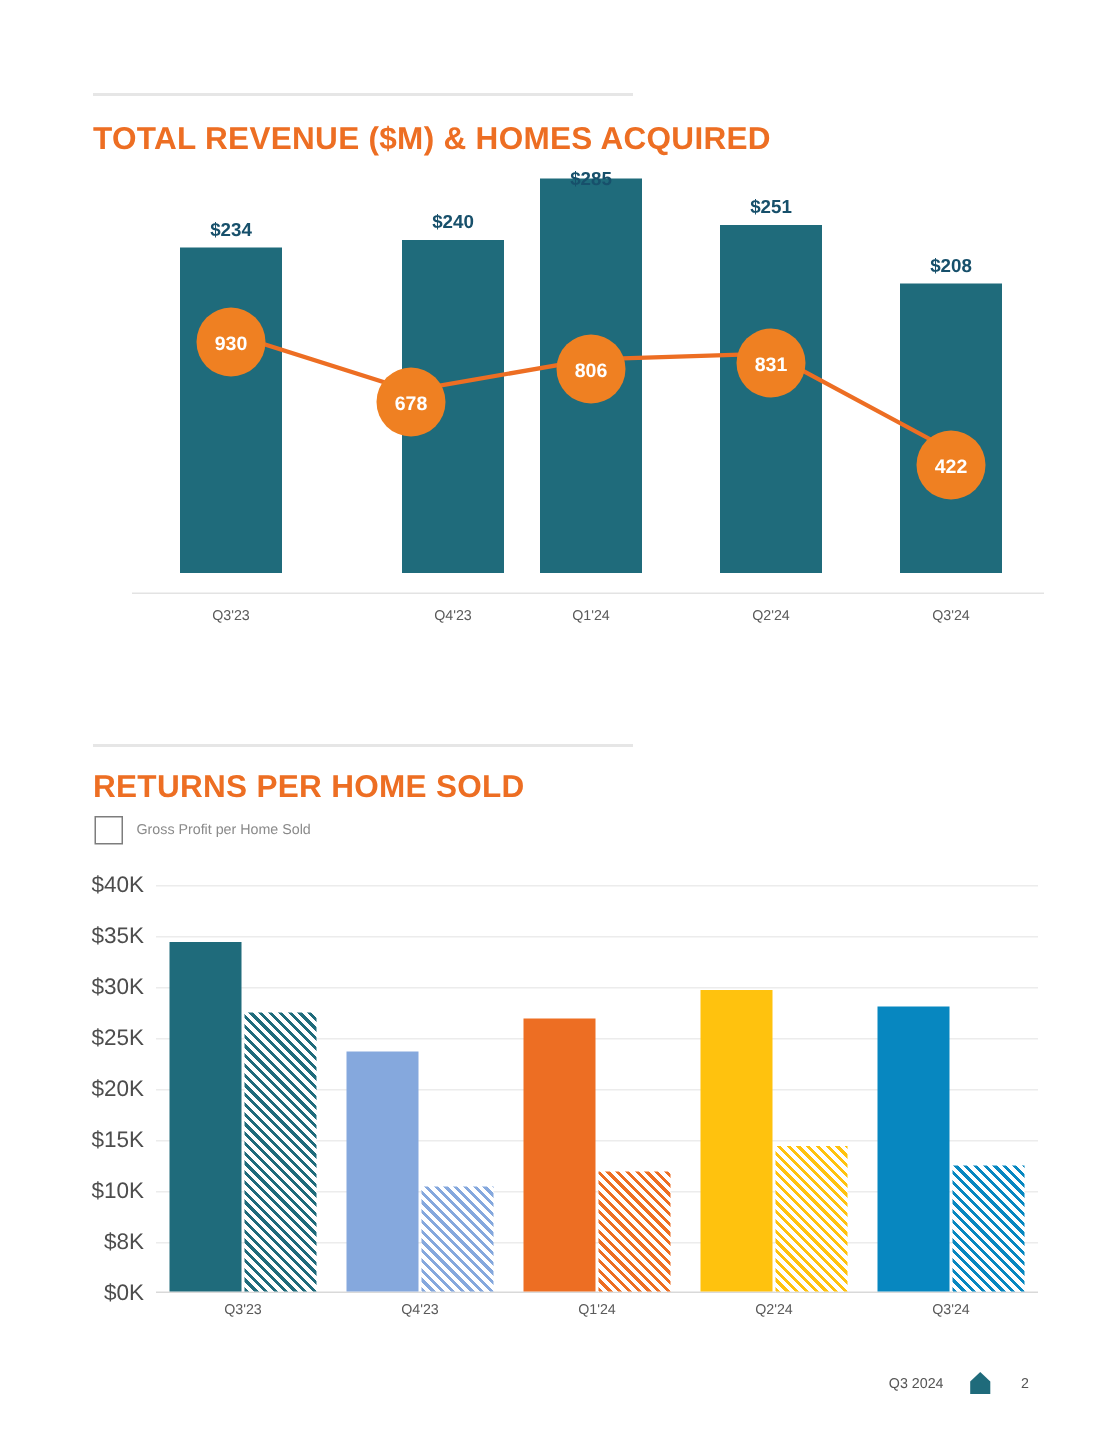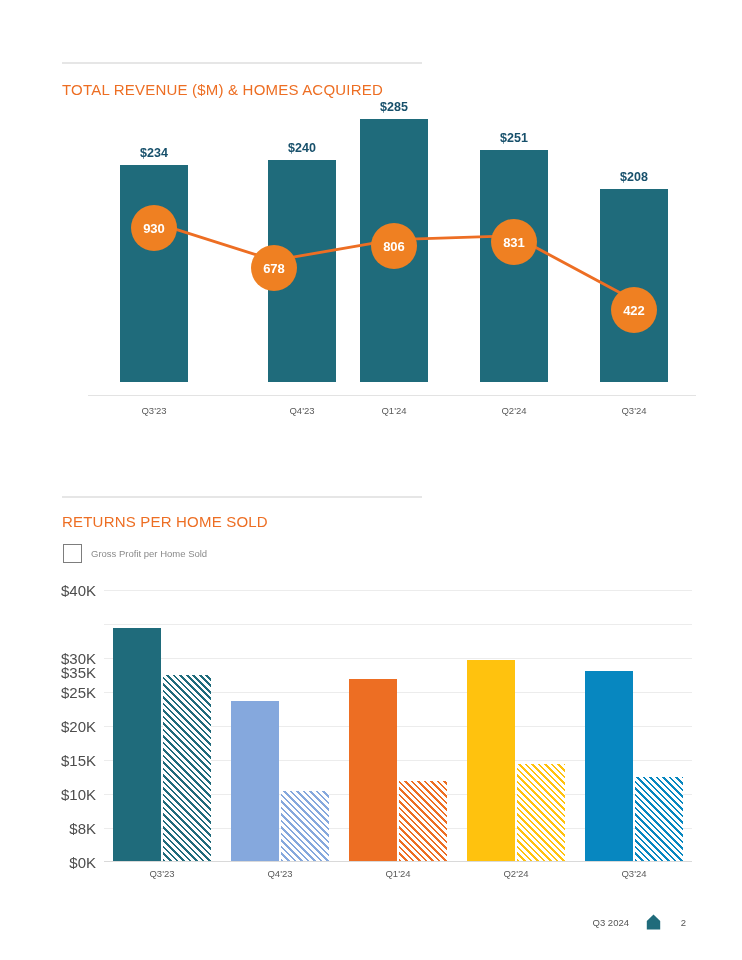--- a/index.html
+++ b/index.html
@@ -25,23 +25,23 @@
 
   
   .section-rule {
     position: absolute;
     height: 2px;
     background: #e6e6e6;
   }
   .section-title {
     position: absolute;
     color: #ED6E23;
-    font-size: 15px;
+    font-size: 21px;
     letter-spacing: 0.2px;
-    font-weight: 400;
+    font-weight: 700;
     white-space: nowrap;
   }
 
   
   #chart1 {
     position: absolute;
     left: 62px;
     top: 118px;
     width: 640px;
     height: 300px;
@@ -254,21 +254,21 @@
       </div>
 
       <div class="c1-col" style="left:152px;margin-left:28px;">
         <div class="c1-bar" style="height:222px;"></div>
         <div class="c1-barlabel" style="bottom:227px;">$240</div>
         <div class="c1-xlabel" style="top:287px;">Q4'23</div>
       </div>
 
       <div class="c1-col" style="left:272px;">
         <div class="c1-bar" style="height:263px;"></div>
-        <div class="c1-barlabel" style="bottom:268px;margin-top:27px;">$285</div>
+        <div class="c1-barlabel" style="bottom:256px;margin-top:27px;">$285</div>
         <div class="c1-xlabel" style="top:287px;">Q1'24</div>
       </div>
 
       <div class="c1-col" style="left:392px;">
         <div class="c1-bar" style="height:232px;"></div>
         <div class="c1-barlabel" style="bottom:237px;">$251</div>
         <div class="c1-xlabel" style="top:287px;">Q2'24</div>
       </div>
 
       <div class="c1-col" style="left:512px;">
@@ -300,21 +300,21 @@
   <div id="chart2">
 
     <div class="ylabels">
       <div class="ytick" style="top:272px;">$0K</div>
       <div class="ytick" style="top:238px;">$8K</div>
       <div class="ytick" style="top:204px;">$10K</div>
       <div class="ytick" style="top:170px;">$15K</div>
       <div class="ytick" style="top:136px;">$20K</div>
       <div class="ytick" style="top:102px;">$25K</div>
       <div class="ytick" style="top:68px;">$30K</div>
-      <div class="ytick" style="top:34px;margin-top:48px;">$35K</div>
+      <div class="ytick" style="top:34px;">$35K</div>
       <div class="ytick" style="top:0px;">$40K</div>
     </div>
 
     <div class="plot">
       <div class="gridline" style="top:0px;"></div>
       <div class="gridline" style="top:34px;"></div>
       <div class="gridline" style="top:68px;"></div>
       <div class="gridline" style="top:102px;"></div>
       <div class="gridline" style="top:136px;"></div>
       <div class="gridline" style="top:170px;"></div>

